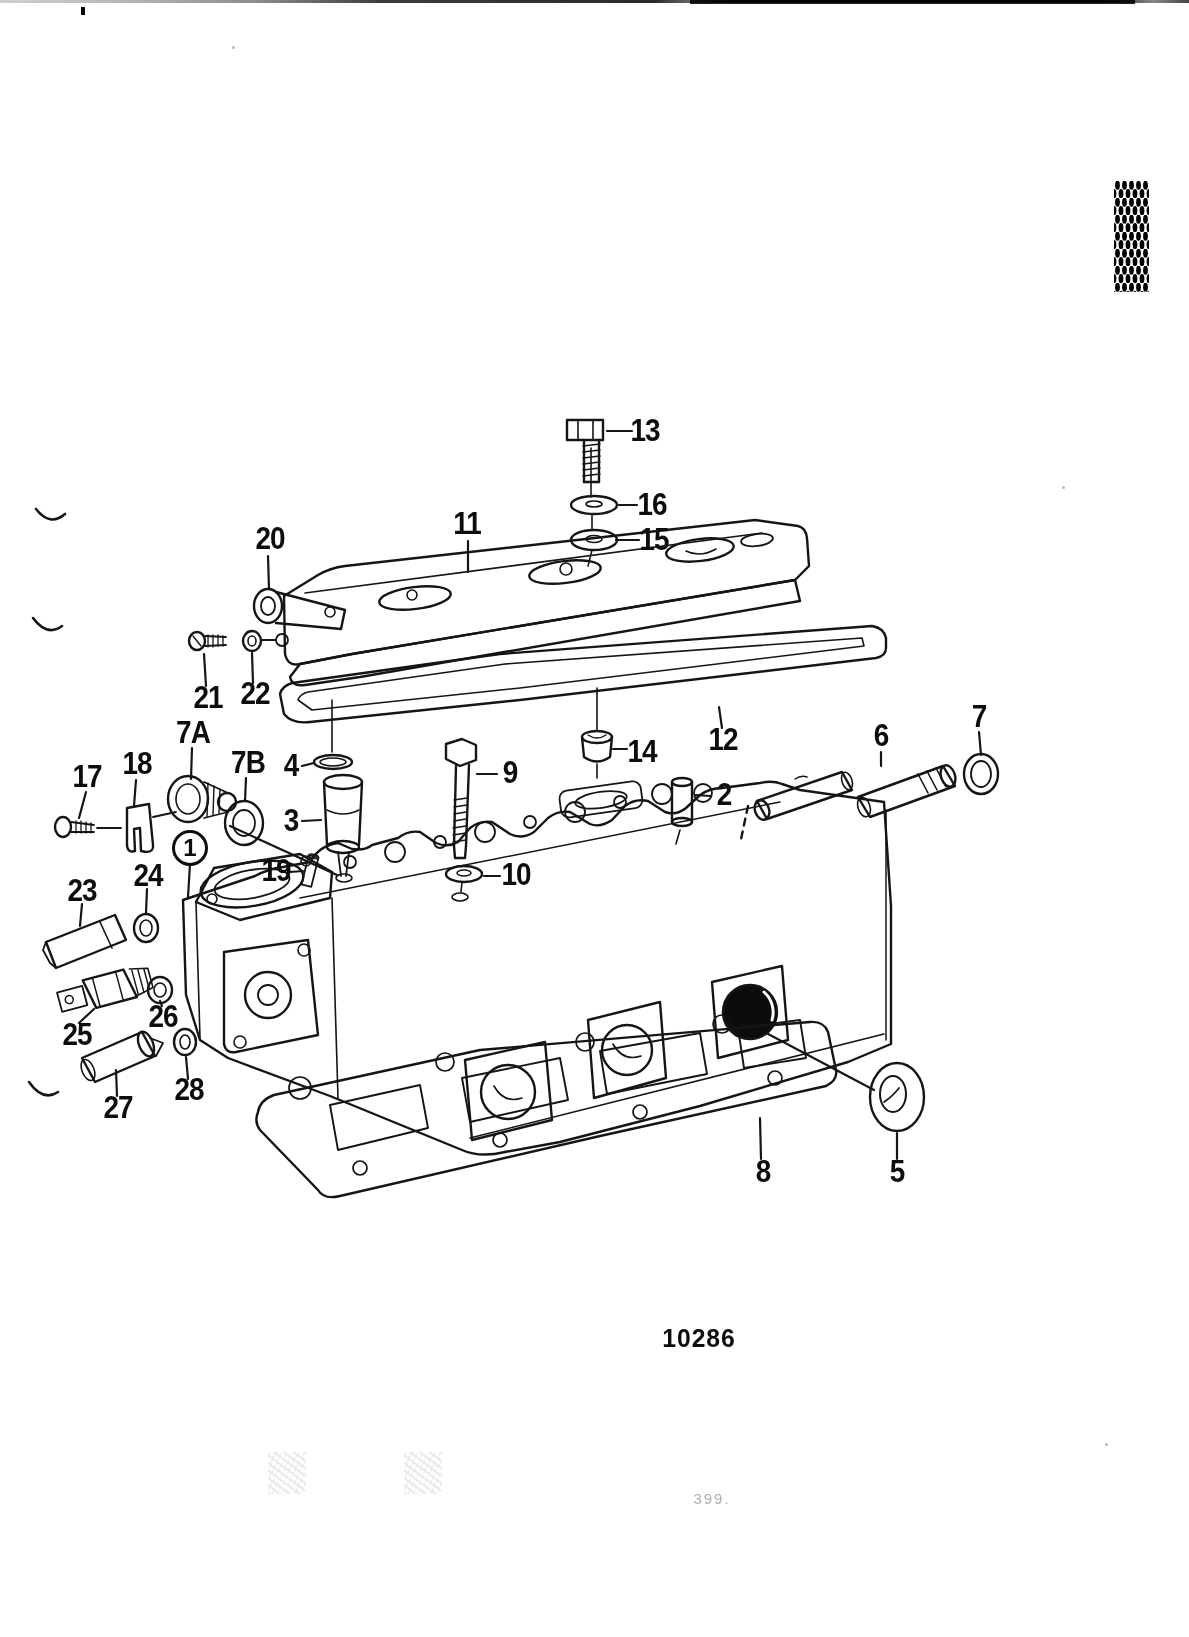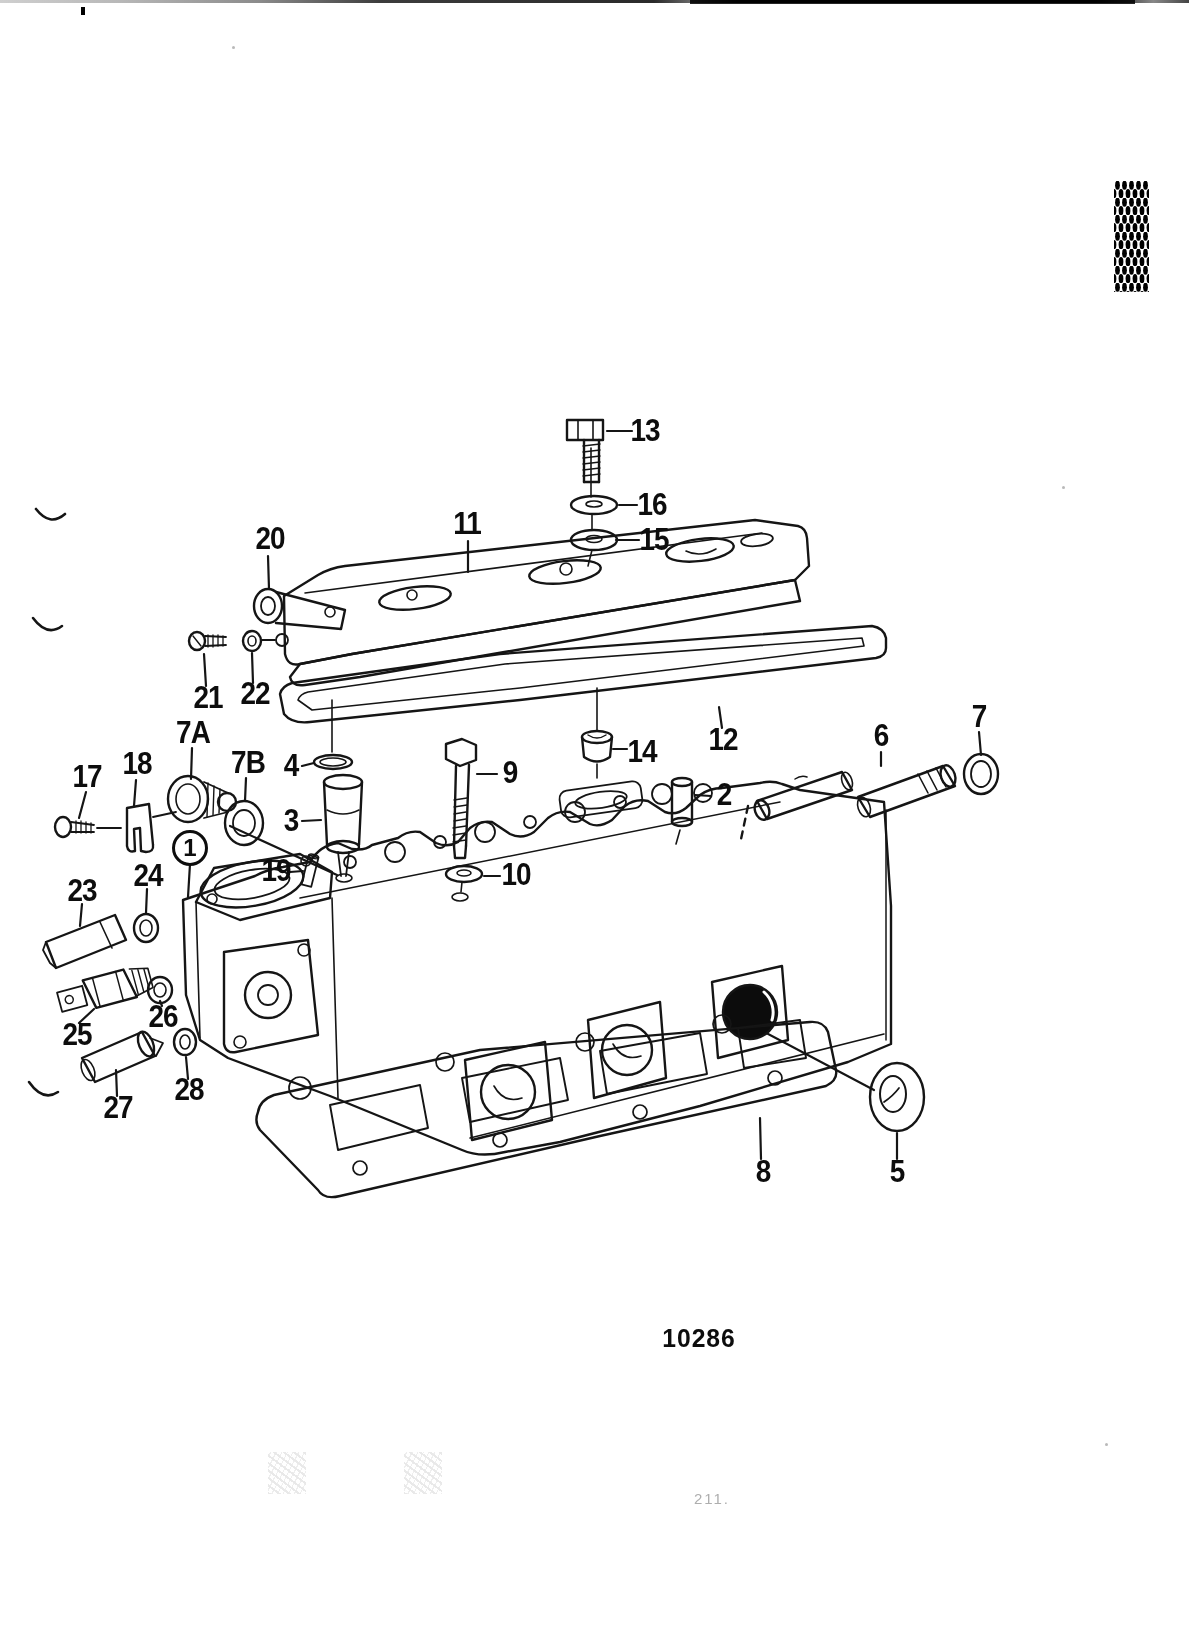--- a/index.html
+++ b/index.html
@@ -391,15 +391,15 @@
       <span class="callout" style="left: 516px; top: 875px;">10</span>
       <span class="callout" style="left: 77px; top: 1035px;">25</span>
       <span class="callout" style="left: 163px; top: 1017px;">26</span>
       <span class="callout" style="left: 118px; top: 1108px;">27</span>
       <span class="callout" style="left: 189px; top: 1090px;">28</span>
       <span class="callout" style="left: 763px; top: 1172px;">8</span>
       <span class="callout" style="left: 897px; top: 1172px;">5</span>
     </div>
 
   <div class="figure-number">10286</div>
-  <div class="page-mark">211.</div>
+  <div class="page-mark">399.</div>
 
 </div>
 
 </body></html>

